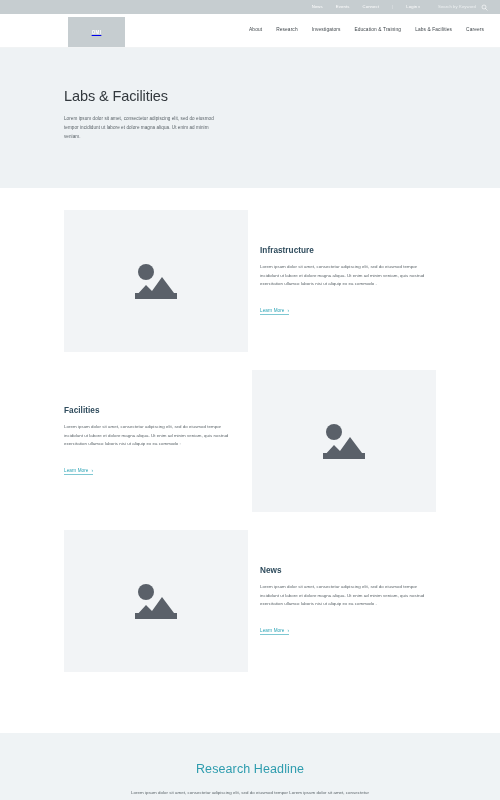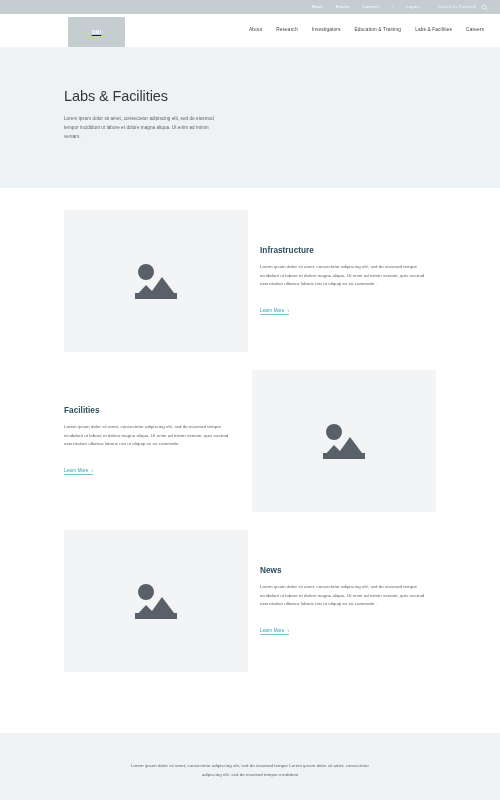--- a/index.html
+++ b/index.html
@@ -332,16 +332,17 @@
         <a class="learn-more" href="#">
           <span>Learn More</span>
           <span class="chev">›</span>
         </a>
       </div>
     </div>
 
   </div>
 
   <div class="bottom-band">
+    <h2 class="bottom-title">Research Headline</h2>
     <p class="bottom-body">Lorem ipsum dolor sit amet, consectetur adipiscing elit, sed do eiusmod tempor Lorem ipsum dolor sit amet, consectetur adipiscing elit, sed do eiusmod tempor incididunt</p>
   </div>
 
 </div>
 
 </body></html>

